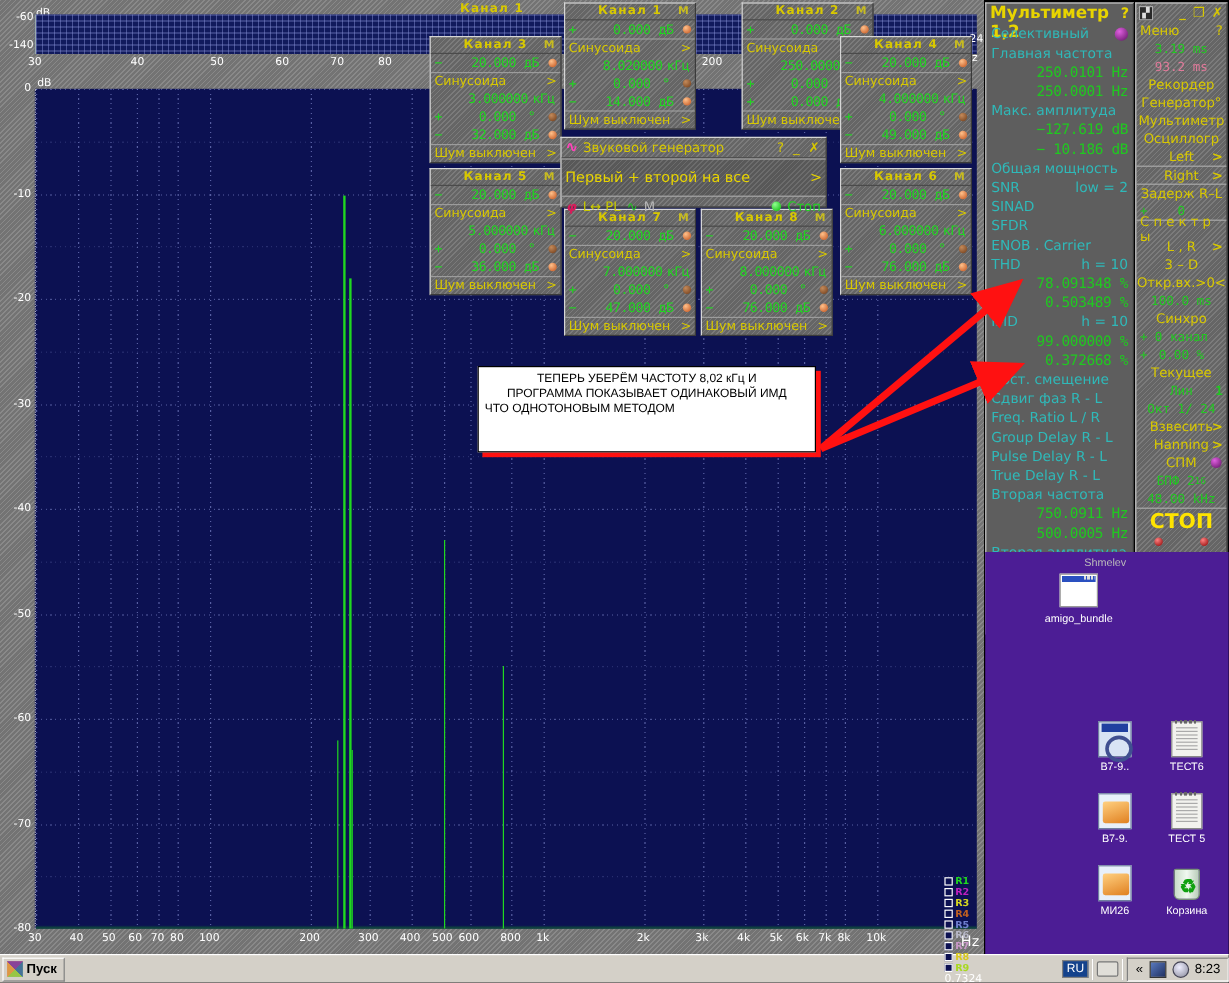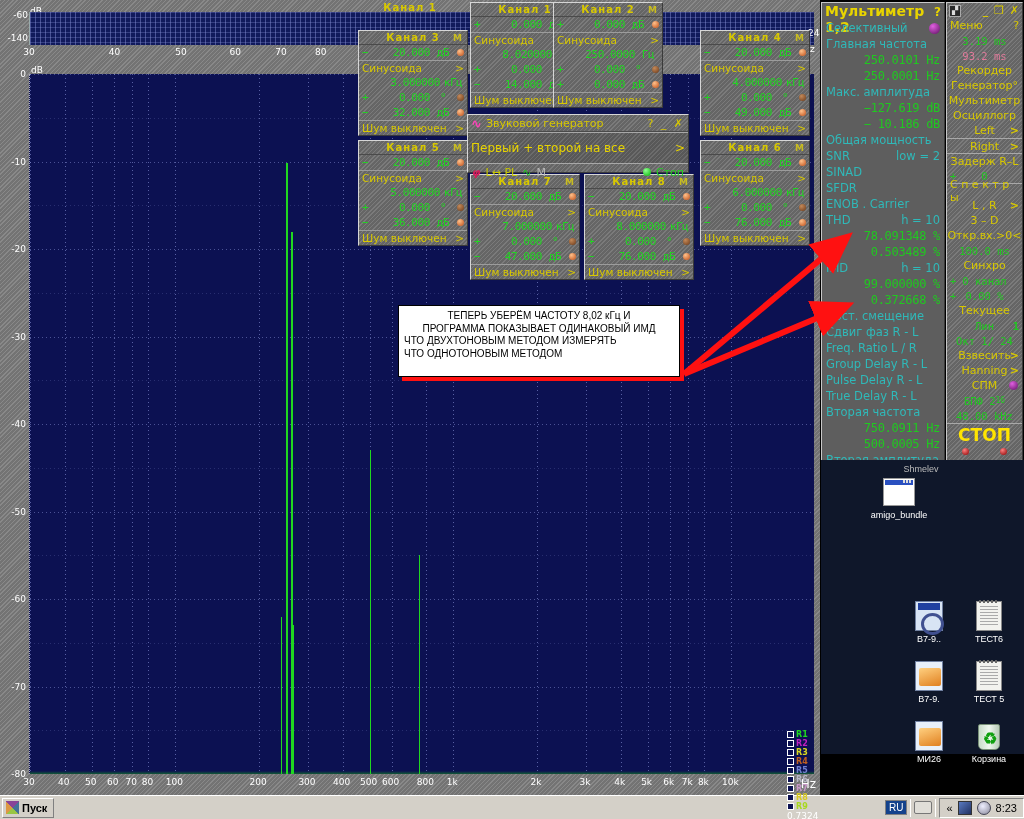--- a/index.html
+++ b/index.html
@@ -230,22 +230,22 @@
   #menu-stop { height: 22px; display:flex; align-items:center; justify-content:center;
     color: #ffe400; font-weight: bold; font-size: 17px; border-top:1px solid #a8a8a8; }
   #menu-leds { height: 12px; display:flex; justify-content: space-around; align-items:center; }
   #menu-leds .led { width: 7px; height: 7px; border-radius: 50%;
     background: radial-gradient(circle at 35% 30%, #ff8080, #8a0000); }
   .mn .sup { font-size: 8px; vertical-align: super; }
   .mn .knob { width: 9px; height: 9px; border-radius: 50%; position:absolute; right: 4px;
     background: radial-gradient(circle at 35% 30%, #e060e0, #5c1060); }
 
   
-  #desktop { position: absolute; left: 821px; top: 460px; width: 203px; height: 294px;
-    background: #0f172a; }
+  #desktop { position: absolute; left: 821px; top: 460px; width: 203px; height: 335px;
+    background: #4c1d95; }
   .dicon { position: absolute; width: 60px; text-align: center; color: #fff;
     font-size: 9px; font-family: "Liberation Sans", sans-serif; }
   .dicon .glyph { width: 32px; height: 32px; margin: 0 auto 2px;
     display: flex; align-items: center; justify-content: center; }
   .ic-page { width: 26px; height: 30px; background: #f2f2ee; border: 1px solid #888;
      position: relative; }
   .ic-page::after { content:''; position:absolute; left:3px; top:4px; right:3px; height:1px;
      box-shadow: 0 3px 0 #aaa, 0 6px 0 #aaa, 0 9px 0 #aaa, 0 12px 0 #aaa, 0 15px 0 #aaa, 0 18px 0 #aaa;
      background:#aaa; }
   .ic-page::before { content:''; position:absolute; left:2px; top:-2px; right:2px; height:3px;
@@ -453,21 +453,20 @@
         <div class="ytick" style="top: 712px;">-80</div>
       </div>
 
     <div id="tiny-24">24</div>
     <div id="tiny-z">z</div>
   </div>
 
   <div id="callout">
     <div style="text-align:center">ТЕПЕРЬ УБЕРЁМ  ЧАСТОТУ 8,02 кГц И</div>
     <div style="text-align:center">ПРОГРАММА ПОКАЗЫВАЕТ ОДИНАКОВЫЙ ИМД</div>
-    <div>ЧТО ДВУХТОНОВЫМ МЕТОДОМ ИЗМЕРЯТЬ</div>
     <div>ЧТО ОДНОТОНОВЫМ МЕТОДОМ</div>
   </div>
 
   <svg id="arrows">
     <defs>
       <marker id="ah" markerWidth="7" markerHeight="7" refX="5.5" refY="3.2" orient="auto">
         <path d="M0,0 L7,3.2 L0,6.4 z" fill="#ff1111"></path>
       </marker>
     </defs>
     <line x1="684" y1="374" x2="846" y2="238" stroke="#ff1111" stroke-width="6" marker-end="url(#ah)"></line>
@@ -504,21 +503,21 @@
       <span class="sign">−</span>
       <span class="val">14.000</span>
       <span class="unit">дБ</span>
       <span class="dot"></span>
     </div>
     <div class="ch-wave">
       <span>Шум выключен</span>
       <span class="arrow">&gt;</span>
     </div>
       </div>
-      <div class="win" style="left: 553px; top: 2px; width: 110px; z-index: 11;">
+      <div class="win" style="left: 618px; top: 2px; width: 110px; z-index: 11;">
         <div class="ch-title">
       <span>Канал 2</span>
       <span class="m">M</span>
     </div>
     <div class="ch-row">
       <span class="sign">+</span>
       <span class="val">0.000</span>
       <span class="unit">дБ</span>
       <span class="dot"></span>
     </div>

